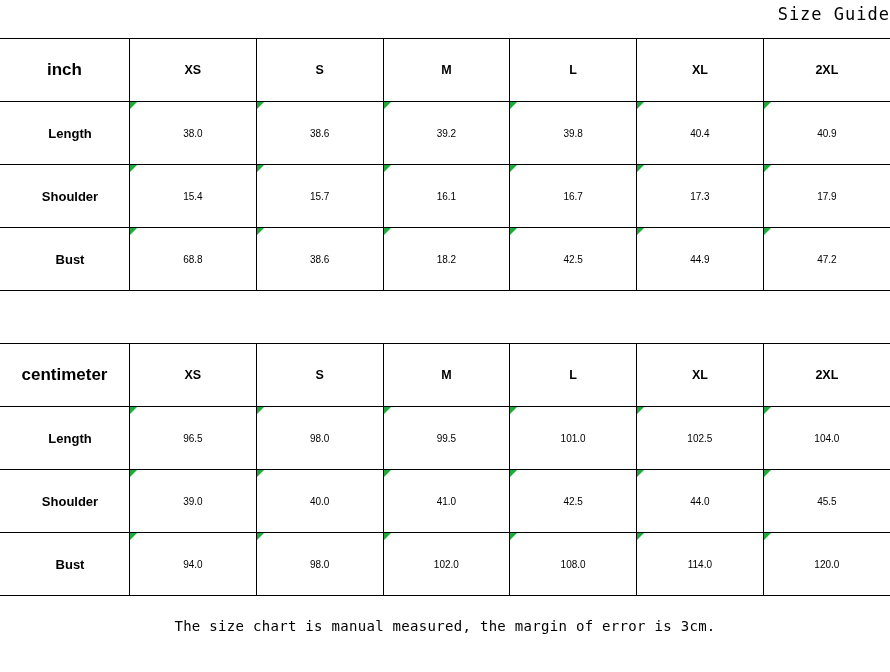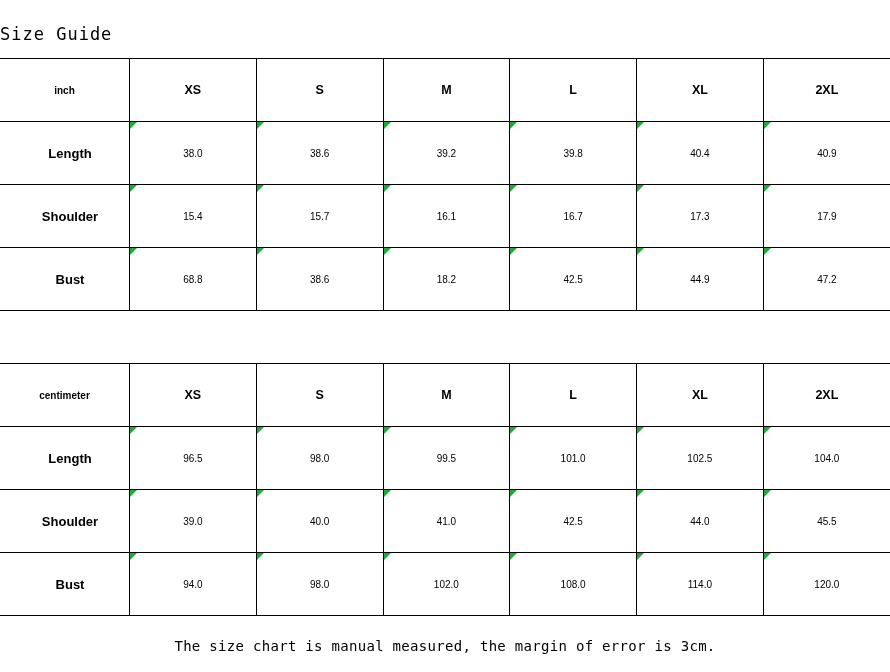--- a/index.html
+++ b/index.html
@@ -14,26 +14,26 @@
     color: #000000;
     overflow: hidden;
   }
   .page {
     position: relative;
     width: 890px;
     height: 672px;
     box-sizing: border-box;
   }
   .title {
-    text-align: left;
+    text-align: right;
     font-family: "DejaVu Sans Mono", monospace;
     font-size: 17px;
     letter-spacing: 1px;
     color: #000;
-    padding-top: 24px;
+    padding-top: 4px;
     padding-bottom: 14px;
   }
   table.size-table {
     border-collapse: collapse;
     width: 890px;
     table-layout: fixed;
     border-top: 1px solid #000;
     border-bottom: 1px solid #000;
   }
   table.size-table td {
@@ -58,21 +58,21 @@
     font-size: 13px;
     padding-left: 12px;
   }
   table.size-table td.colhead {
     font-weight: bold;
     font-size: 12.5px;
     margin-top: 8px;
   }
   table.size-table td.unit {
     font-weight: bold;
-    font-size: 10px;
+    font-size: 17px;
   }
   
   td.marker::before {
     content: "";
     position: absolute;
     left: 0px;
     top: 0px;
     width: 0;
     height: 0;
     border-left: 7px solid #1faa39;

